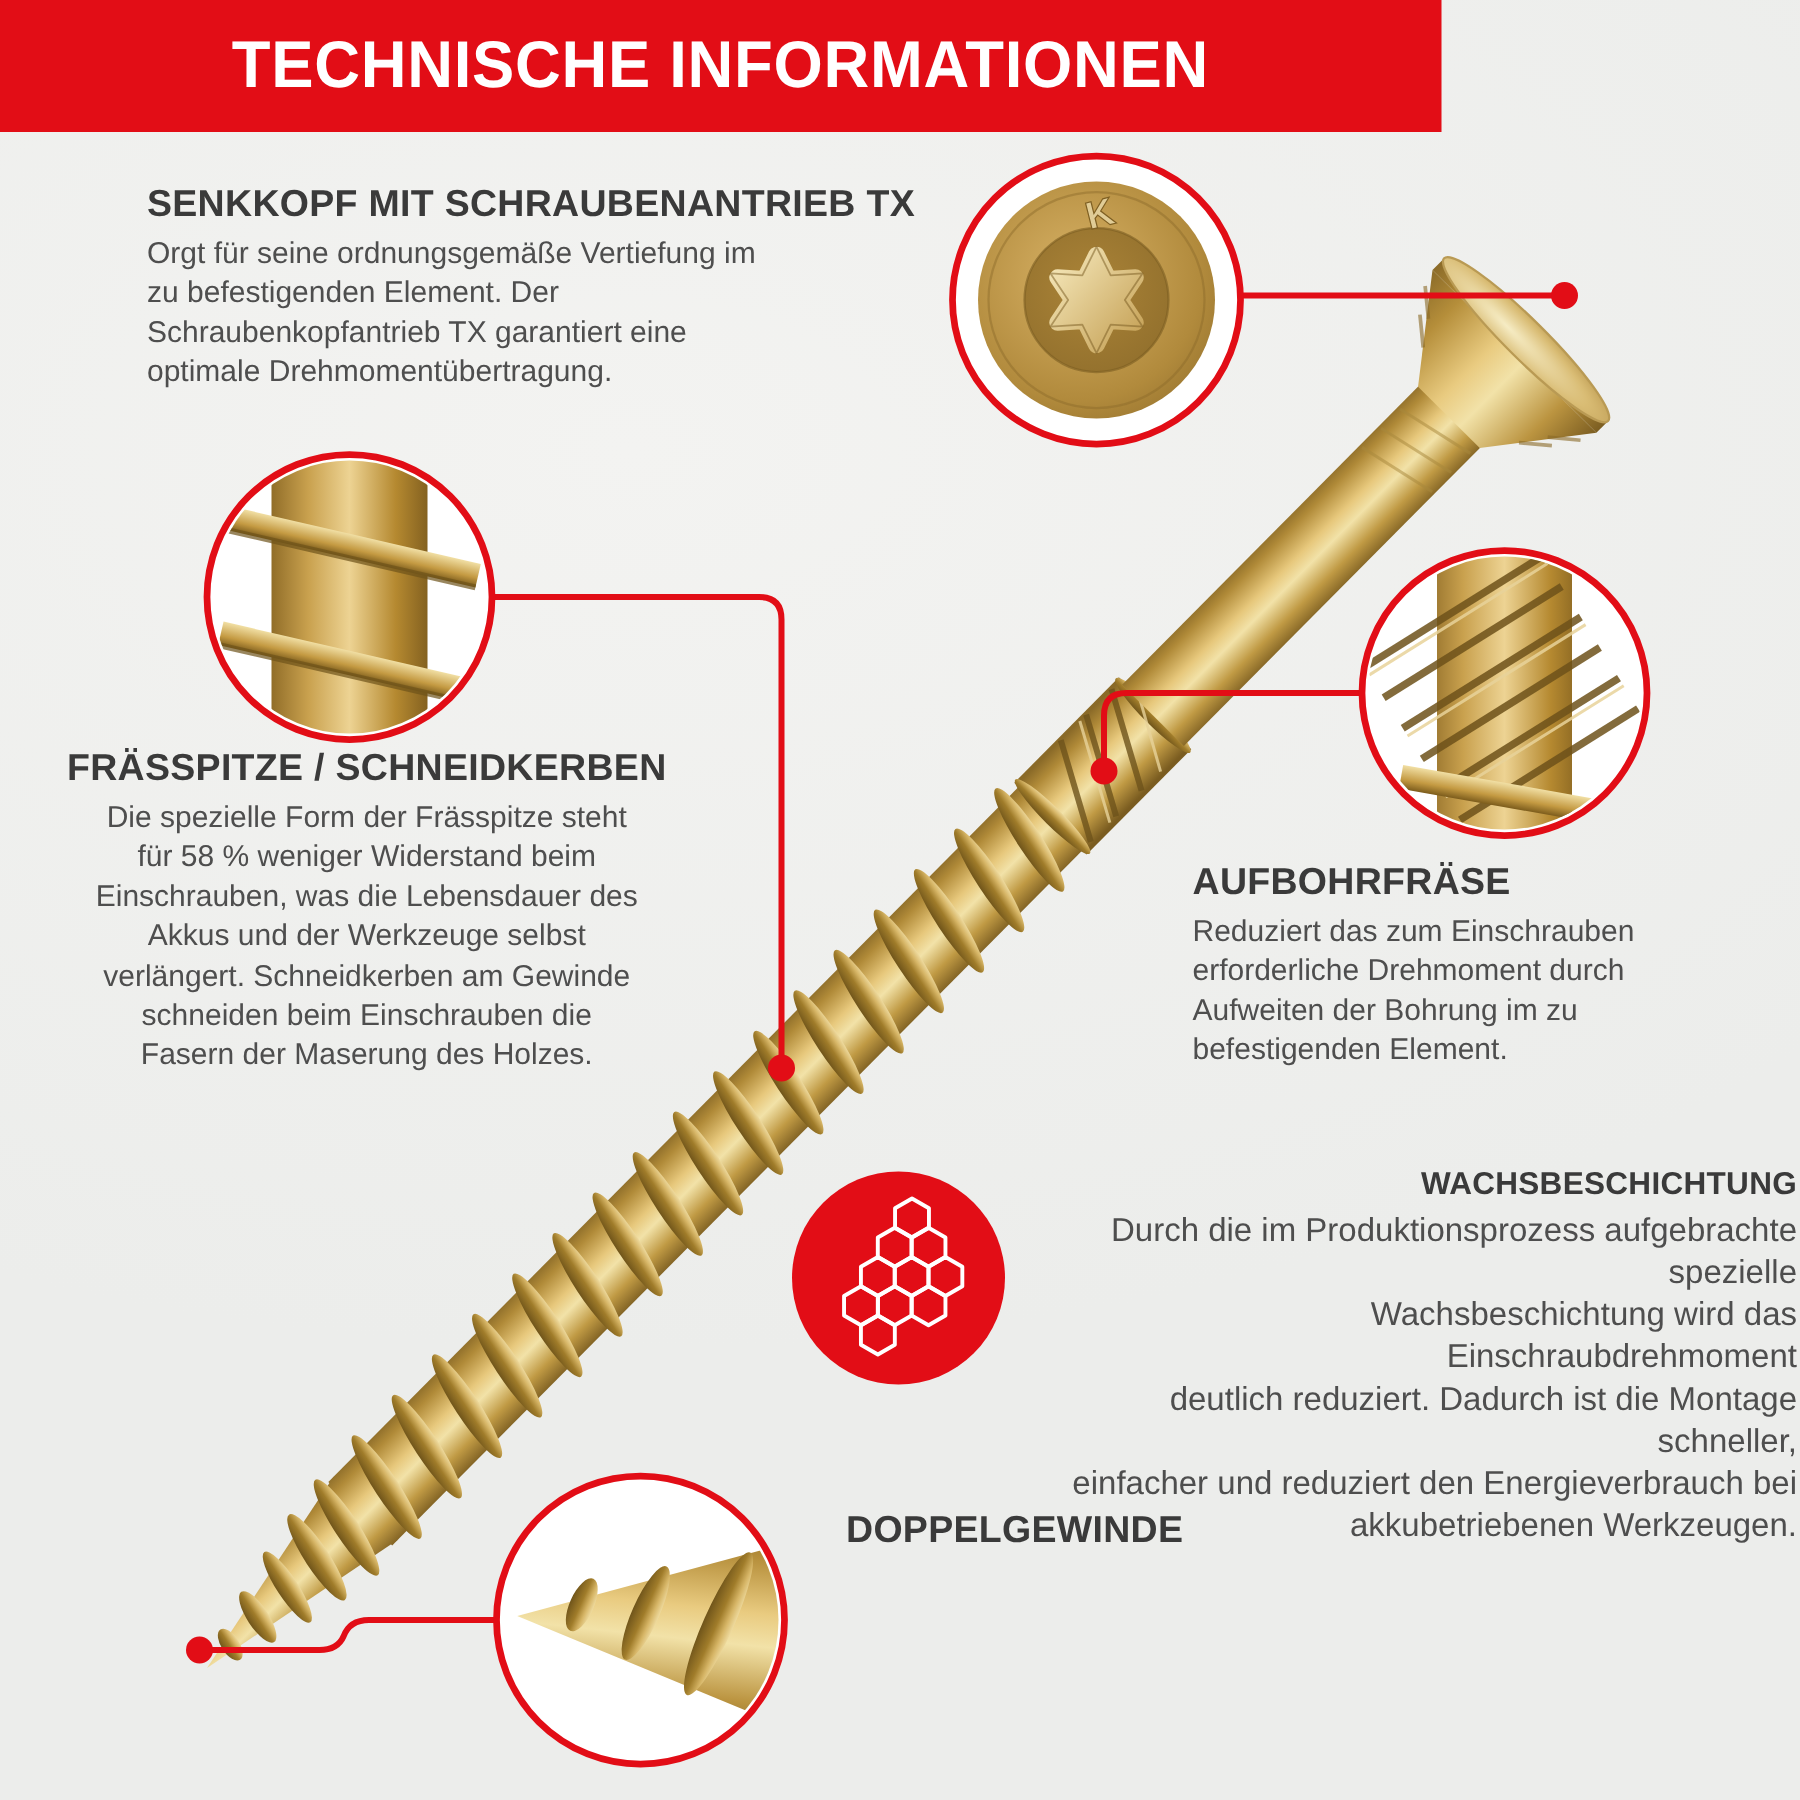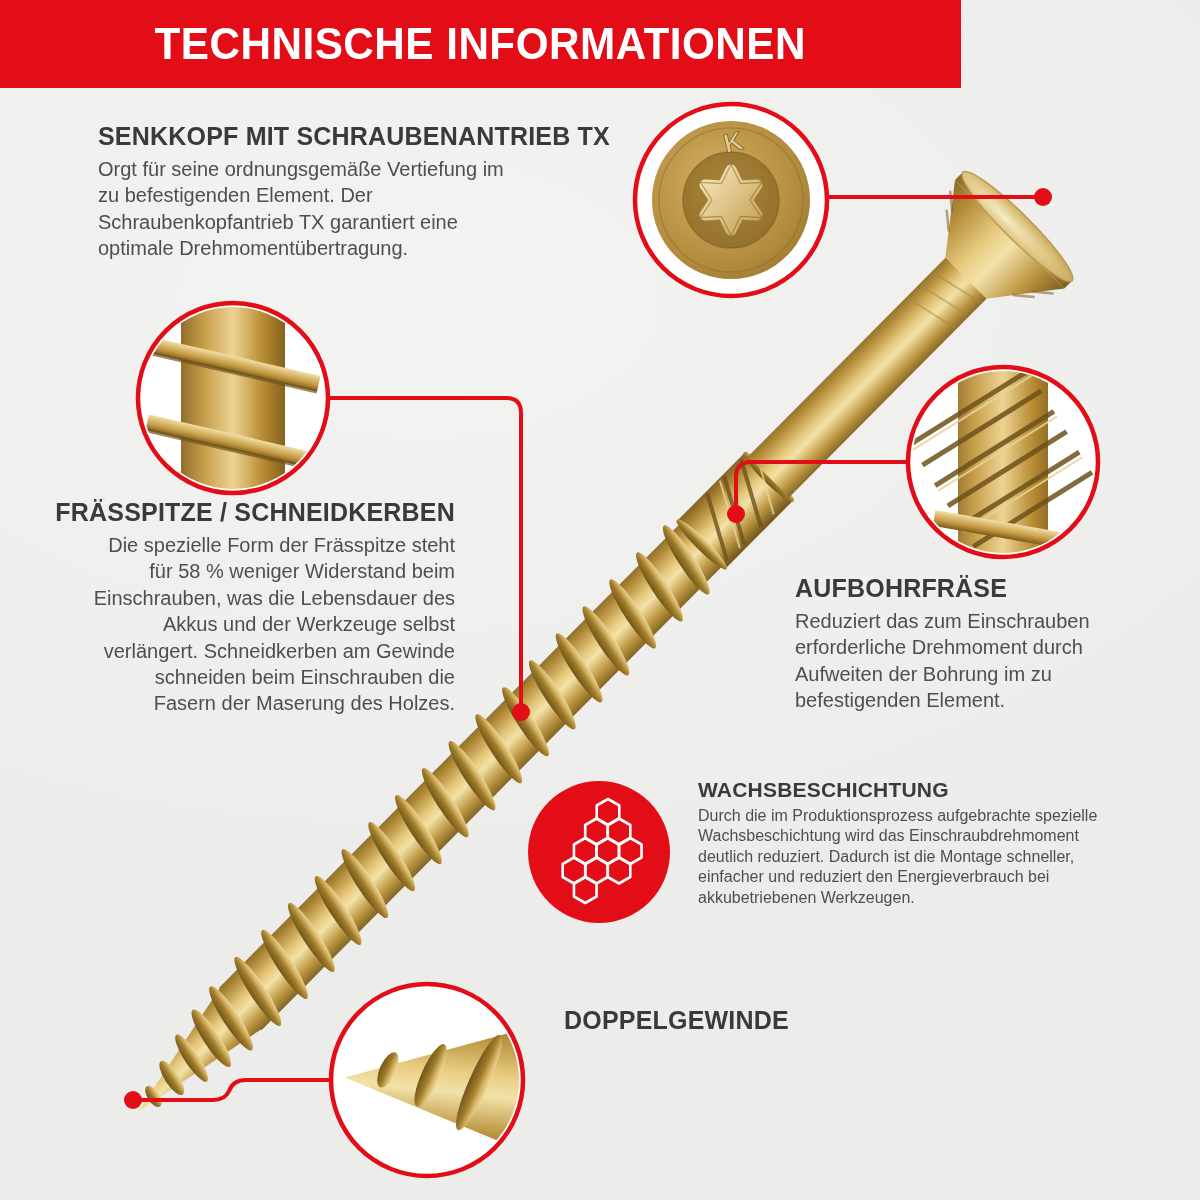--- a/index.html
+++ b/index.html
@@ -14,25 +14,25 @@
   }
   .banner h1{
     margin:0; color:#ffffff; font-size:44px; font-weight:700; letter-spacing:.5px;
     transform:scaleX(.96); white-space:nowrap;
   }
   .art{position:absolute; top:0; left:0;}
   .tblock{position:absolute; color:#4e4e4e;}
   .tblock h2{margin:0 0 5px 0; font-size:25px; font-weight:700; color:#3a3a3a; letter-spacing:.2px;}
   .tblock .body{font-size:20px; line-height:1.32; white-space:pre-line;}
   .b-senkkopf{top:122px; right:582px; width:520px; text-align:left;}
-  .b-fraesspitze{top:498px; left:10px; width:445px; text-align:right;}
+  .b-fraesspitze{top:498px; left:22px; width:445px; text-align:center;}
   .b-aufbohr{top:574px; left:795px; width:400px; }
-  .b-wachs{top:778px; left:698px; width:500px; text-align:left;}
+  .b-wachs{top:778px; left:698px; width:500px; text-align:right;}
   .b-wachs h2{font-size:21px; margin-bottom:4px;}
-  .b-wachs .body{font-size:16px; line-height:1.28;}
+  .b-wachs .body{font-size:22px; line-height:1.28;}
   .b-doppel{top:1006px; left:564px; width:470px; text-align:left;}
 </style>
 </head>
 <body>
 
 <div class="canvas">
 
   <div class="banner">
     <h1>TECHNISCHE INFORMATIONEN</h1>
   </div>

